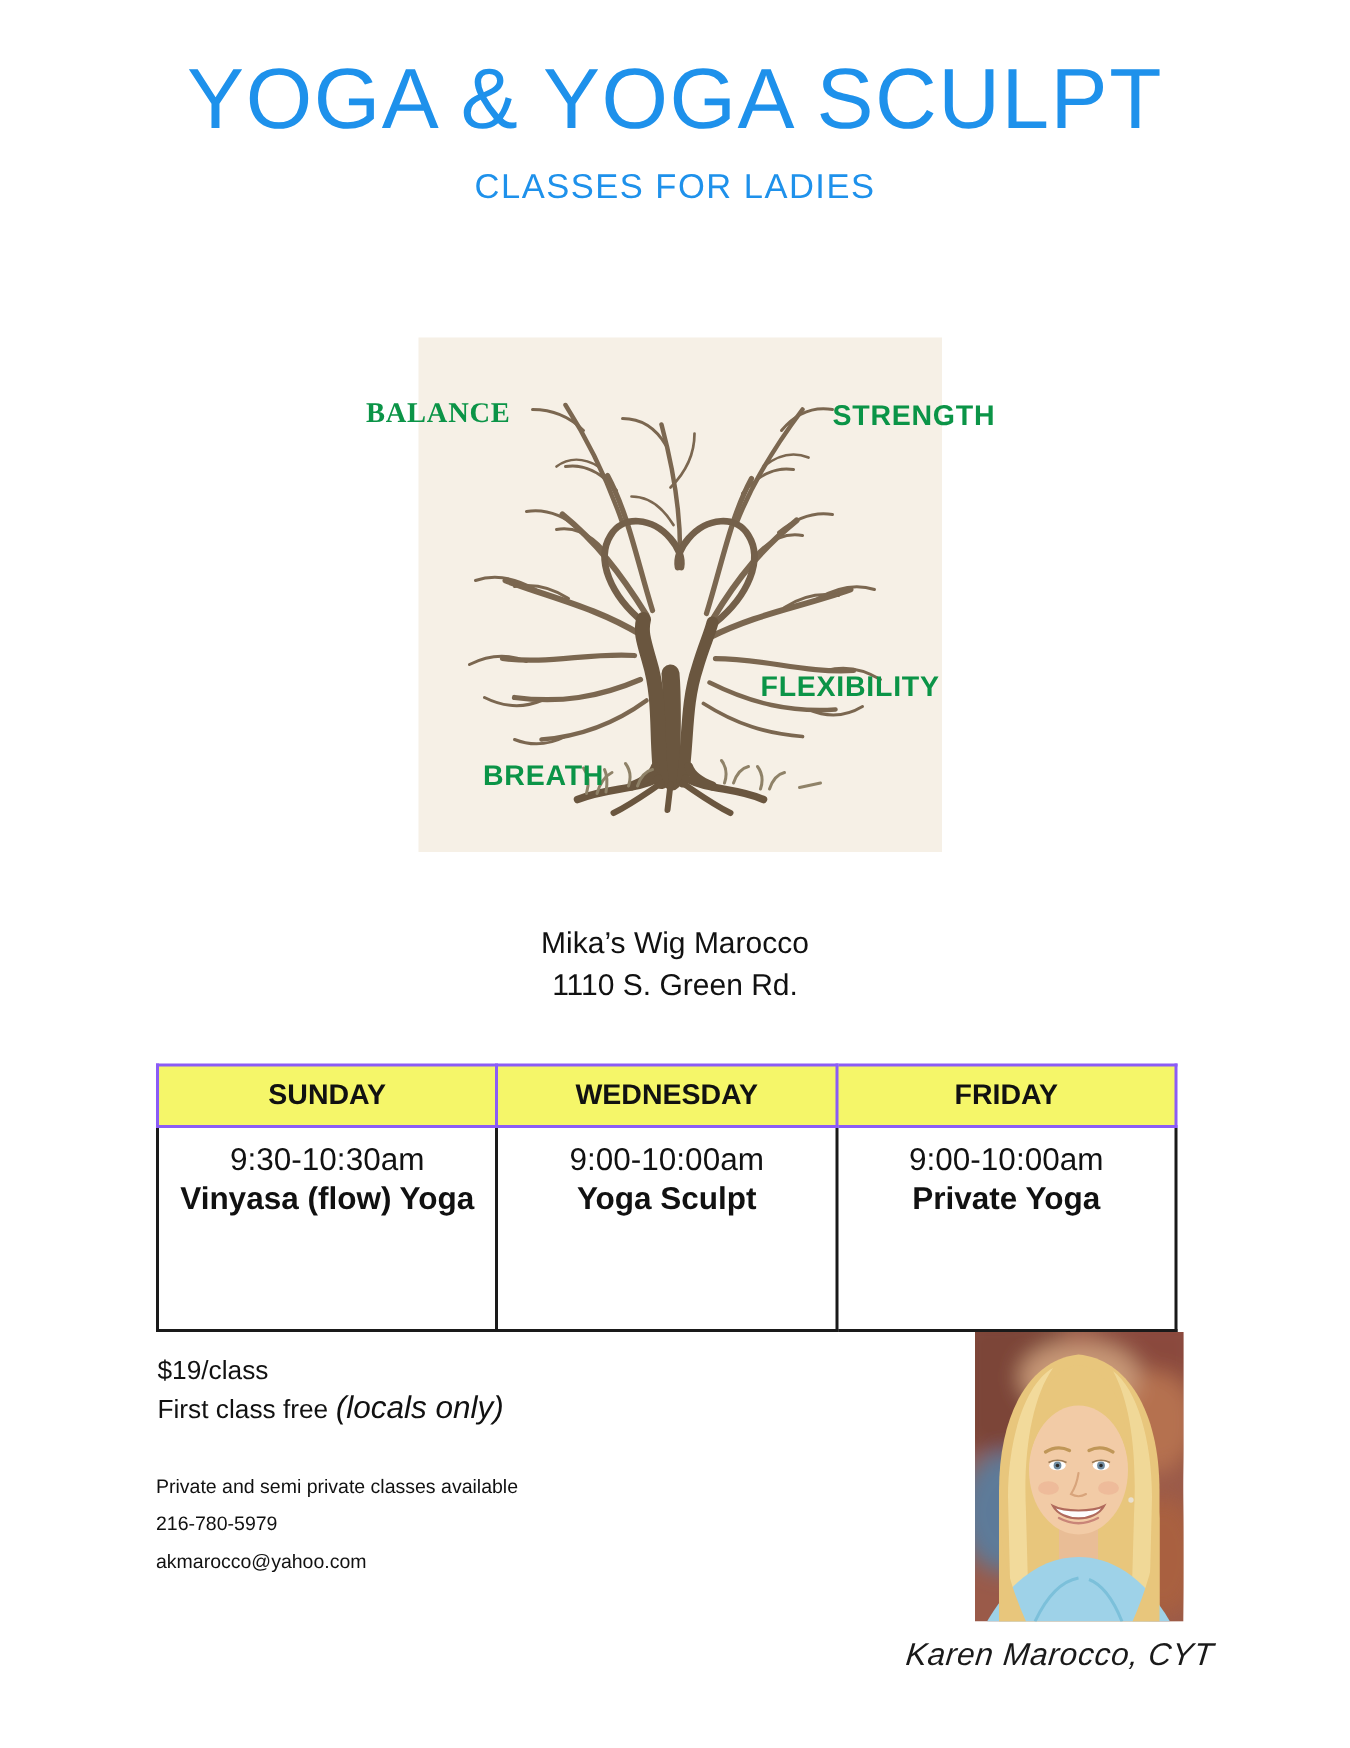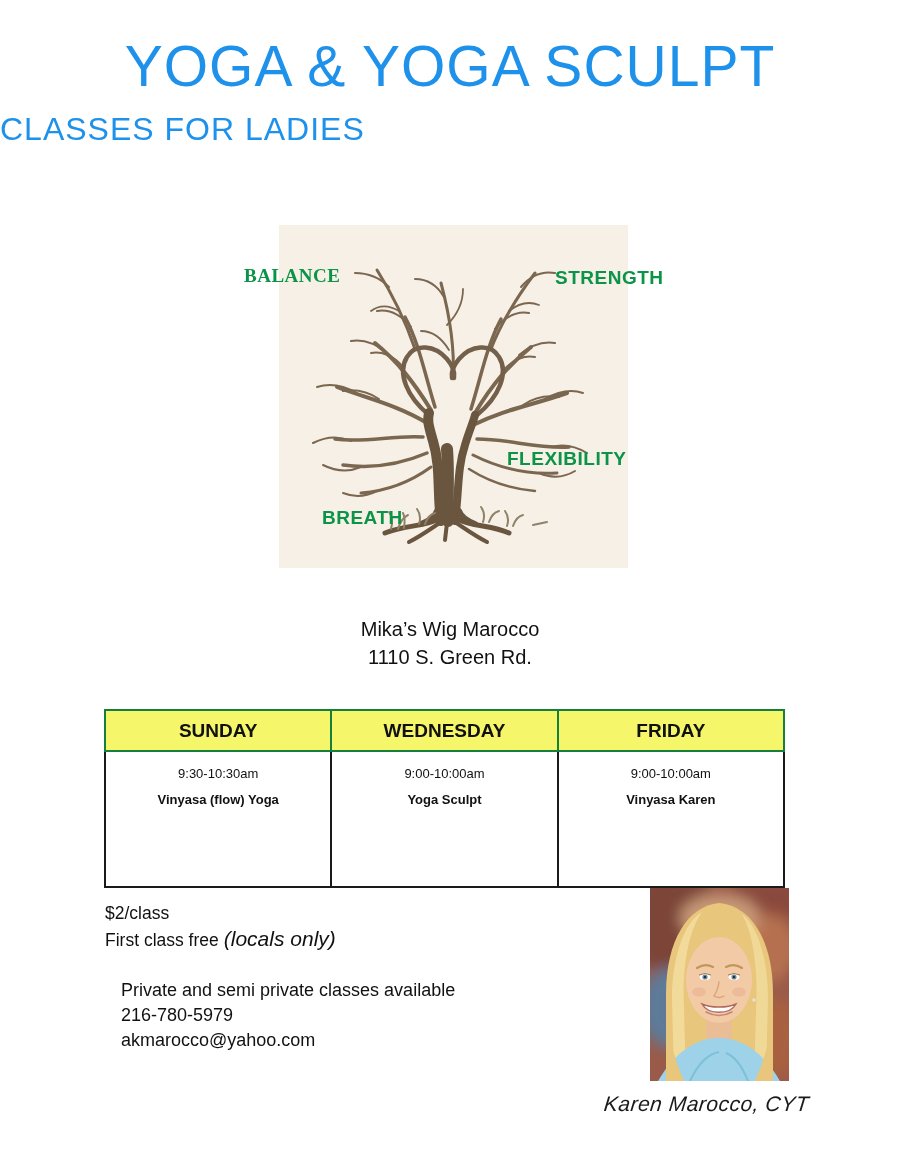--- a/index.html
+++ b/index.html
@@ -5,22 +5,22 @@
   html,body{margin:0;padding:0;background:#ffffff;}
   .page{
     position:relative;width:900px;height:1165px;background:#ffffff;
     font-family:"Liberation Sans",sans-serif;color:#111;overflow:hidden;
   }
   .title{
     position:absolute;top:38px;left:0;width:900px;text-align:center;
     font-size:57px;font-weight:400;letter-spacing:1px;color:#1E91EB;line-height:1.0;
   }
   .subtitle{
-    position:absolute;top:113px;left:0;width:900px;text-align:left;
-    font-size:32px;font-weight:400;letter-spacing:1px;color:#1E91EB;line-height:1.0;
+    position:absolute;top:113px;left:0;width:900px;text-align:center;
+    font-size:23px;font-weight:400;letter-spacing:1px;color:#1E91EB;line-height:1.0;
   }
   .figure{
     position:absolute;left:279px;top:225px;width:349px;height:343px;
     background:#F6F0E6;
   }
   .figure svg{display:block;width:100%;height:100%;}
   .fig-label{
     position:absolute;font-weight:bold;font-size:19px;letter-spacing:.5px;
     color:#0B9447;line-height:1;white-space:nowrap;
   }
@@ -30,34 +30,34 @@
   .lbl-breath{left:322px;top:508px;}
   .venue{
     position:absolute;top:615px;left:0;width:900px;text-align:center;
     font-size:20px;line-height:28px;color:#111;
   }
   table.schedule{
     position:absolute;left:104px;top:709px;width:681px;
     border-collapse:collapse;table-layout:fixed;
   }
   table.schedule th{
-    background:#F5F669;border:2px solid #15803d;height:37px;
+    background:#F5F669;border:2px solid #8b5cf6;height:37px;
     font-size:19px;font-weight:bold;color:#111;text-align:center;
   }
   table.schedule td{
     border:2px solid #1a1a1a;height:124px;vertical-align:top;
-    text-align:center;padding-top:9px;font-size:13px;line-height:26px;background:#fff;
+    text-align:center;padding-top:9px;font-size:21px;line-height:26px;background:#fff;
   }
   .class-name{font-weight:bold;}
   .pricing{
     position:absolute;left:105px;top:901px;font-size:17.5px;line-height:25px;color:#111;
   }
   .note{font-style:italic;font-size:21px;margin-left:5px;}
   .contact{
-    position:absolute;left:121px;top:978px;font-size:18px;line-height:25px;color:#111;
+    position:absolute;left:104px;top:978px;font-size:13px;line-height:25px;color:#111;
   }
   .photo{
     position:absolute;left:650px;top:888px;width:139px;height:193px;
   }
   .photo svg{display:block;width:100%;height:100%;}
   .signature{
     position:absolute;left:604px;top:1092px;font-size:21px;font-style:italic;
     letter-spacing:.5px;color:#1a1a1a;transform:skewX(-6deg);white-space:nowrap;
   }
 </style>
@@ -168,28 +168,28 @@
         <td>
           <div>9:30-10:30am</div>
           <div class="class-name">Vinyasa (flow) Yoga</div>
         </td>
         <td>
           <div>9:00-10:00am</div>
           <div class="class-name">Yoga Sculpt</div>
         </td>
         <td>
           <div>9:00-10:00am</div>
-          <div class="class-name">Vinyasa Karen</div>
+          <div class="class-name">Private Yoga</div>
         </td>
       </tr>
     </tbody>
   </table>
 
   <div class="pricing">
-    <div>$2/class</div>
+    <div>$19/class</div>
     <div><span>First class free</span><span class="note">(locals only)</span></div>
   </div>
 
   <div class="contact">
     <div>Private and semi private classes available</div>
     <div>216-780-5979</div>
     <div>akmarocco@yahoo.com</div>
   </div>
 
   <div class="photo">

